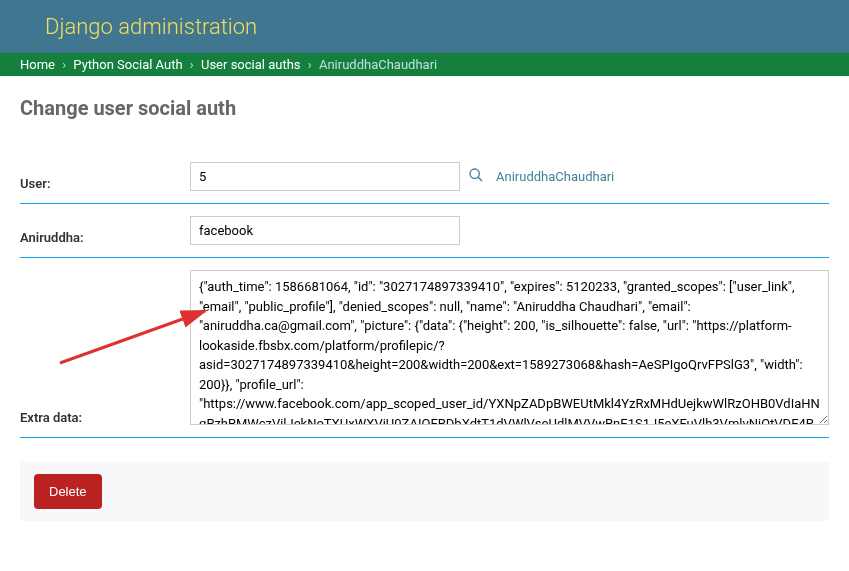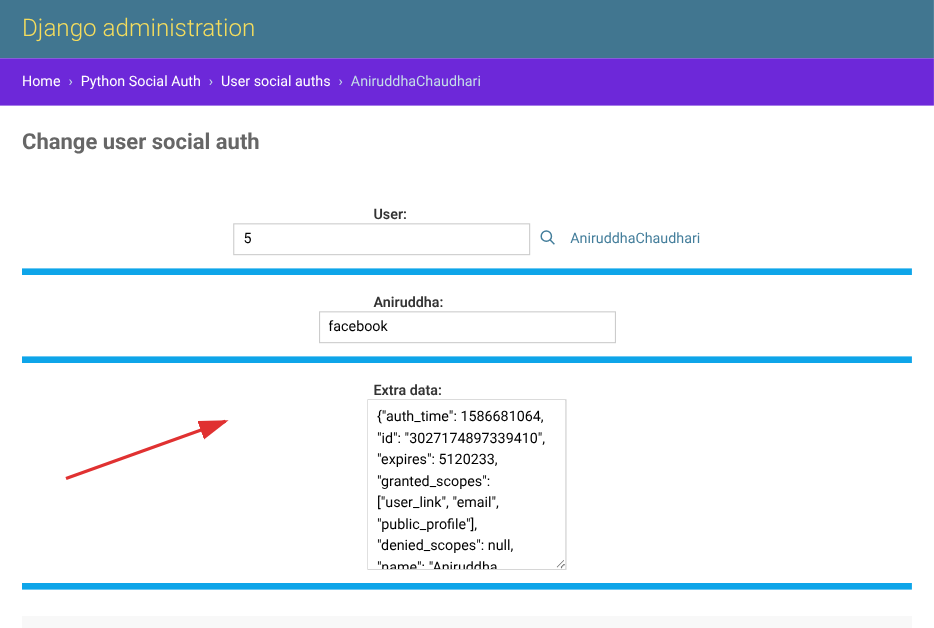--- a/index.html
+++ b/index.html
@@ -1,25 +1,25 @@
 <!DOCTYPE html>
 <html><head>
 <meta charset="utf-8">
 <style>
 * { box-sizing: border-box; margin: 0; padding: 0; }
 body { font-family: Roboto, "Helvetica Neue", Arial, sans-serif; font-size: 14px; color: #333; background: #fff; }
 .header { background: #417690; padding: 14px 20px; }
-.header-title { color: #f5dd5d; font-size: 22px; font-weight: 300; }
-.breadcrumbs { background: #6d28d9; padding: 14px 20px; color: #c4dce8; font-size: 13px; }
+.header-title { color: #f5dd5d; font-size: 22px; font-weight: 300; margin-left: 25px; }
+.breadcrumbs { background: #15803d; padding: 4px 20px; color: #c4dce8; font-size: 13px; }
 .breadcrumbs a { color: #fff; text-decoration: none; }
 .breadcrumbs .current { color: #c4dce8; }
 .breadcrumbs .sep { color: #c4dce8; margin: 0 4px; }
 .content { padding: 20px; }
 .page-title { font-size: 20px; font-weight: 700; color: #666; margin-bottom: 30px; }
-.form-row { display: flex; align-items: center; padding: 12px 0; border-bottom: 6px solid #0ea5e9; flex-direction: column; }
+.form-row { display: flex; align-items: flex-end; padding: 12px 0; border-bottom: 1px solid #0ea5e9; }
 .form-label { width: 170px; font-size: 13px; font-weight: 600; color: #333; padding-top: 6px; }
 .form-field { flex: 1; display: flex; align-items: center; gap: 8px; }
 input[type="text"] { border: 1px solid #ccc; padding: 6px 8px; font-size: 13px; font-family: inherit; width: 270px; }
 .user-input { width: 70px; }
 textarea { border: 1px solid #ccc; padding: 6px 8px; font-size: 13px; font-family: inherit; width: 100%; height: 155px; resize: vertical; overflow-y: scroll; line-height: 1.5; }
 .lookup-icon { color: #447e9b; cursor: pointer; }
 .lookup-icon svg { width: 16px; height: 16px; stroke: #447e9b; fill: none; stroke-width: 2; }
 .related-link { color: #447e9b; text-decoration: none; font-size: 13px; margin-left: 4px; }
 .submit-row { background: #f8f8f8; padding: 12px 14px; margin-top: 24px; }
 .delete-btn { background: #ba2121; color: #fff; border: none; padding: 10px 15px; font-size: 13px; cursor: pointer; border-radius: 4px; }

